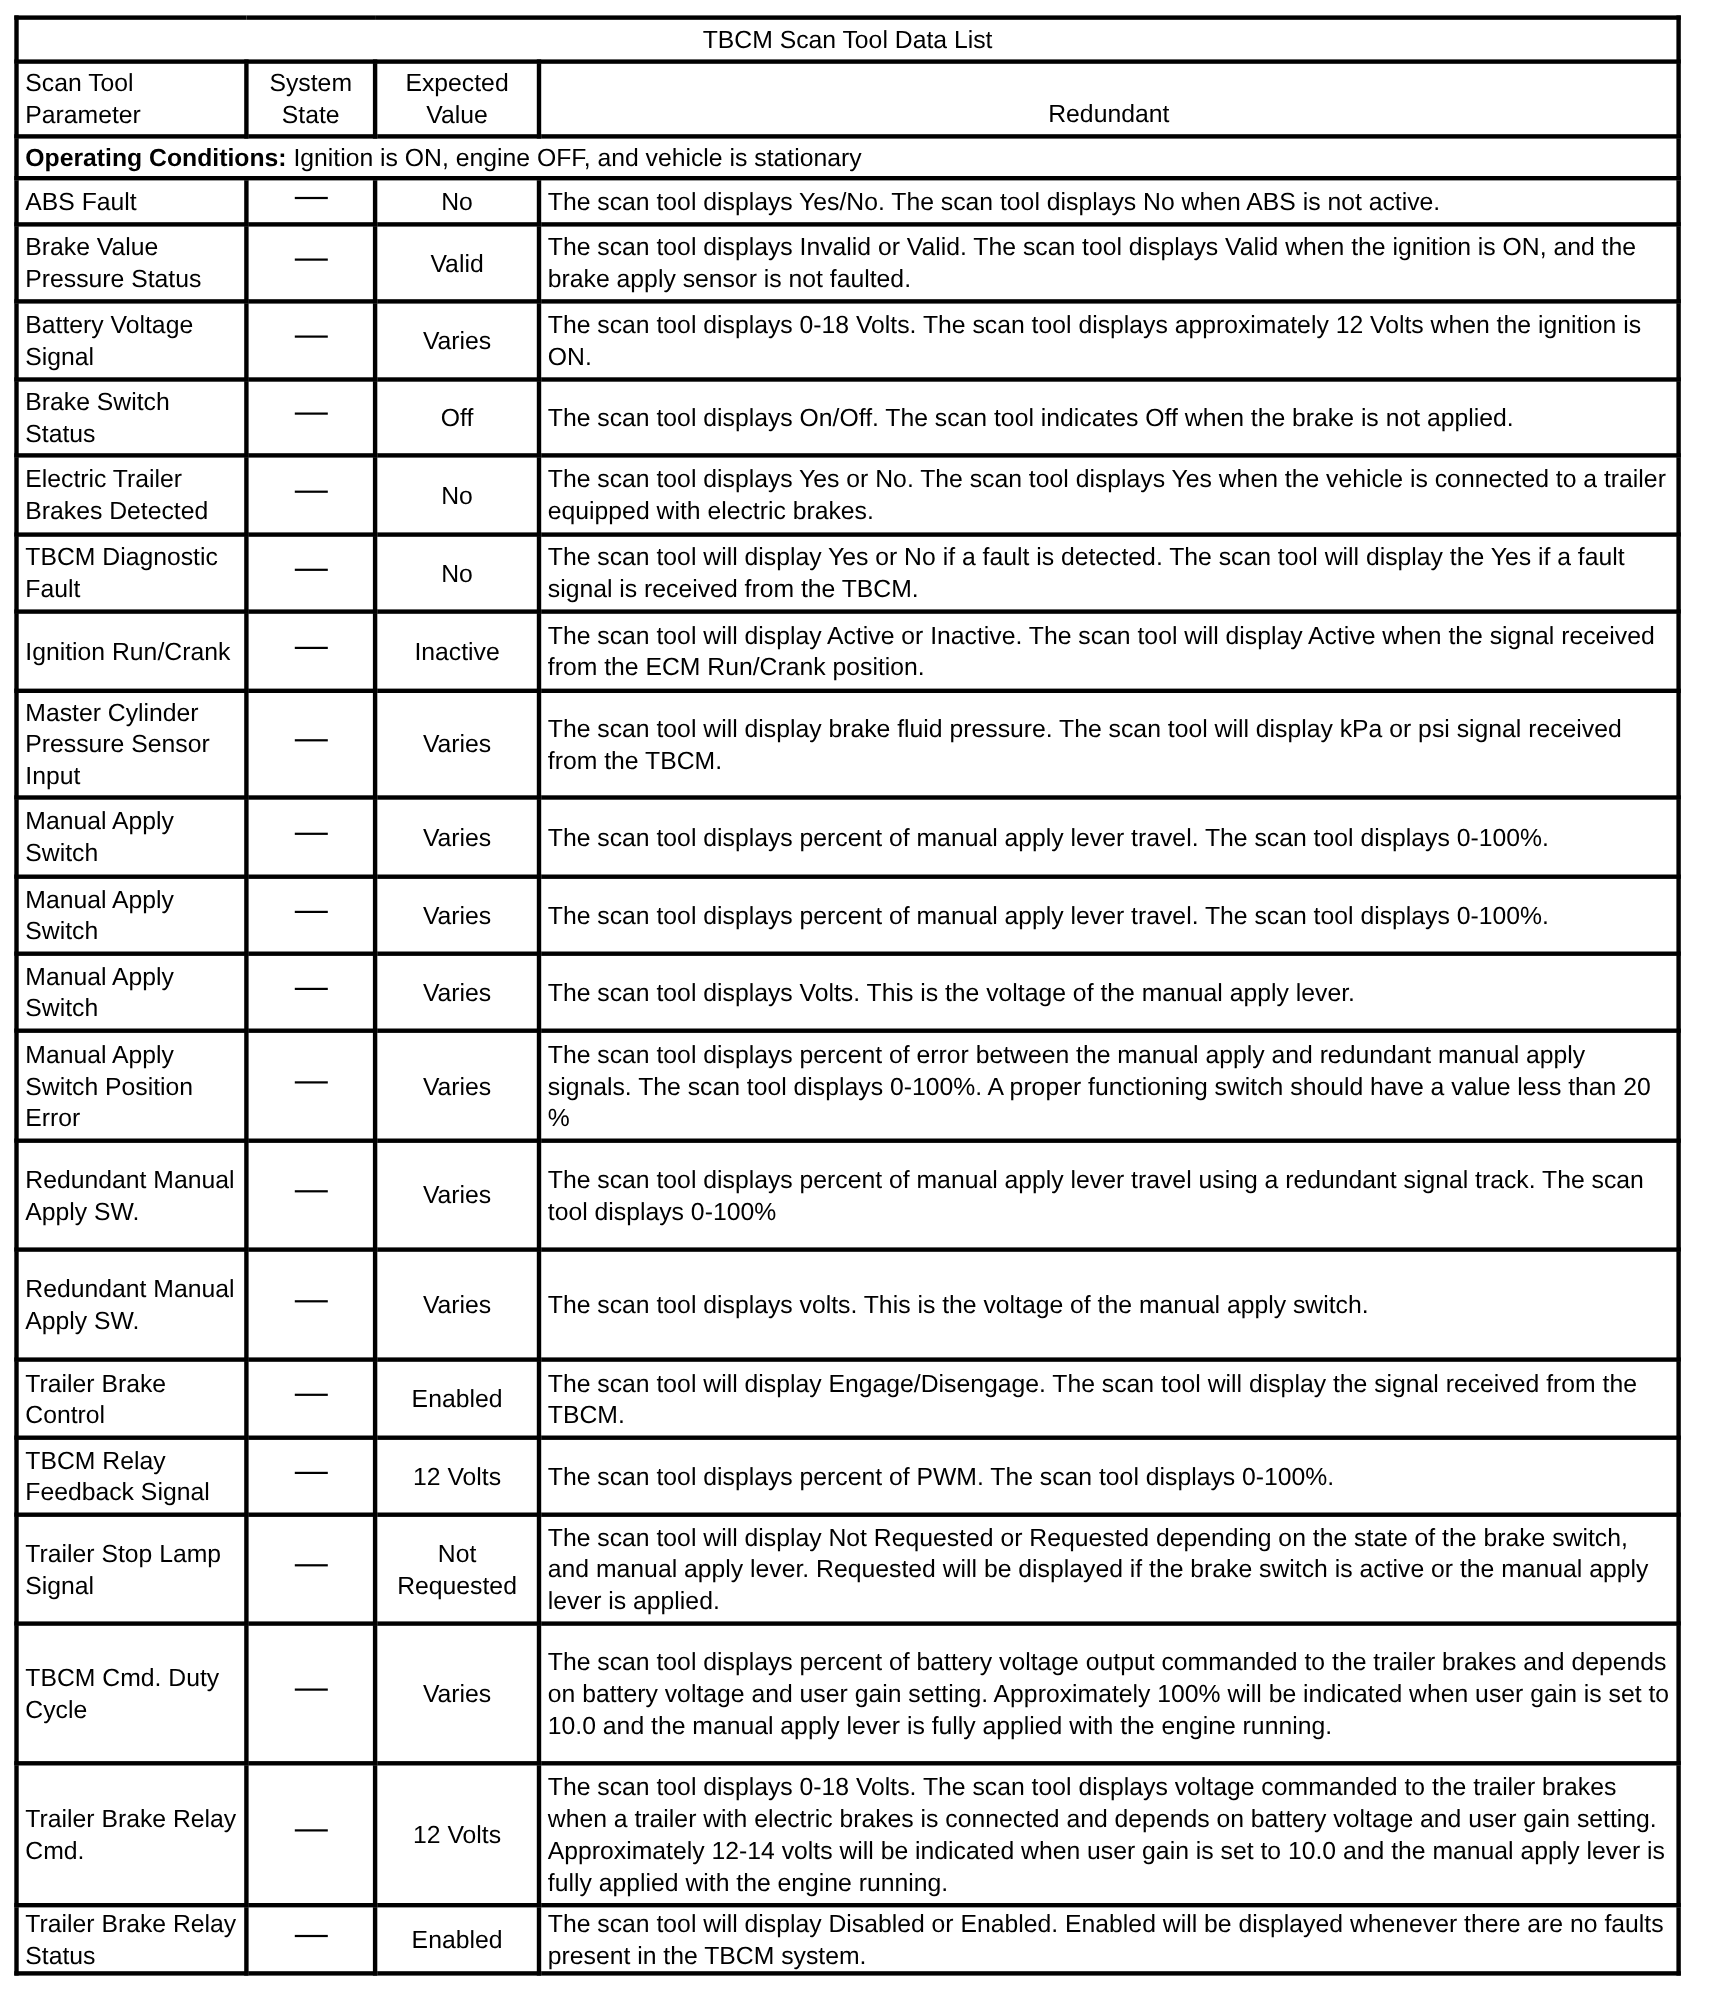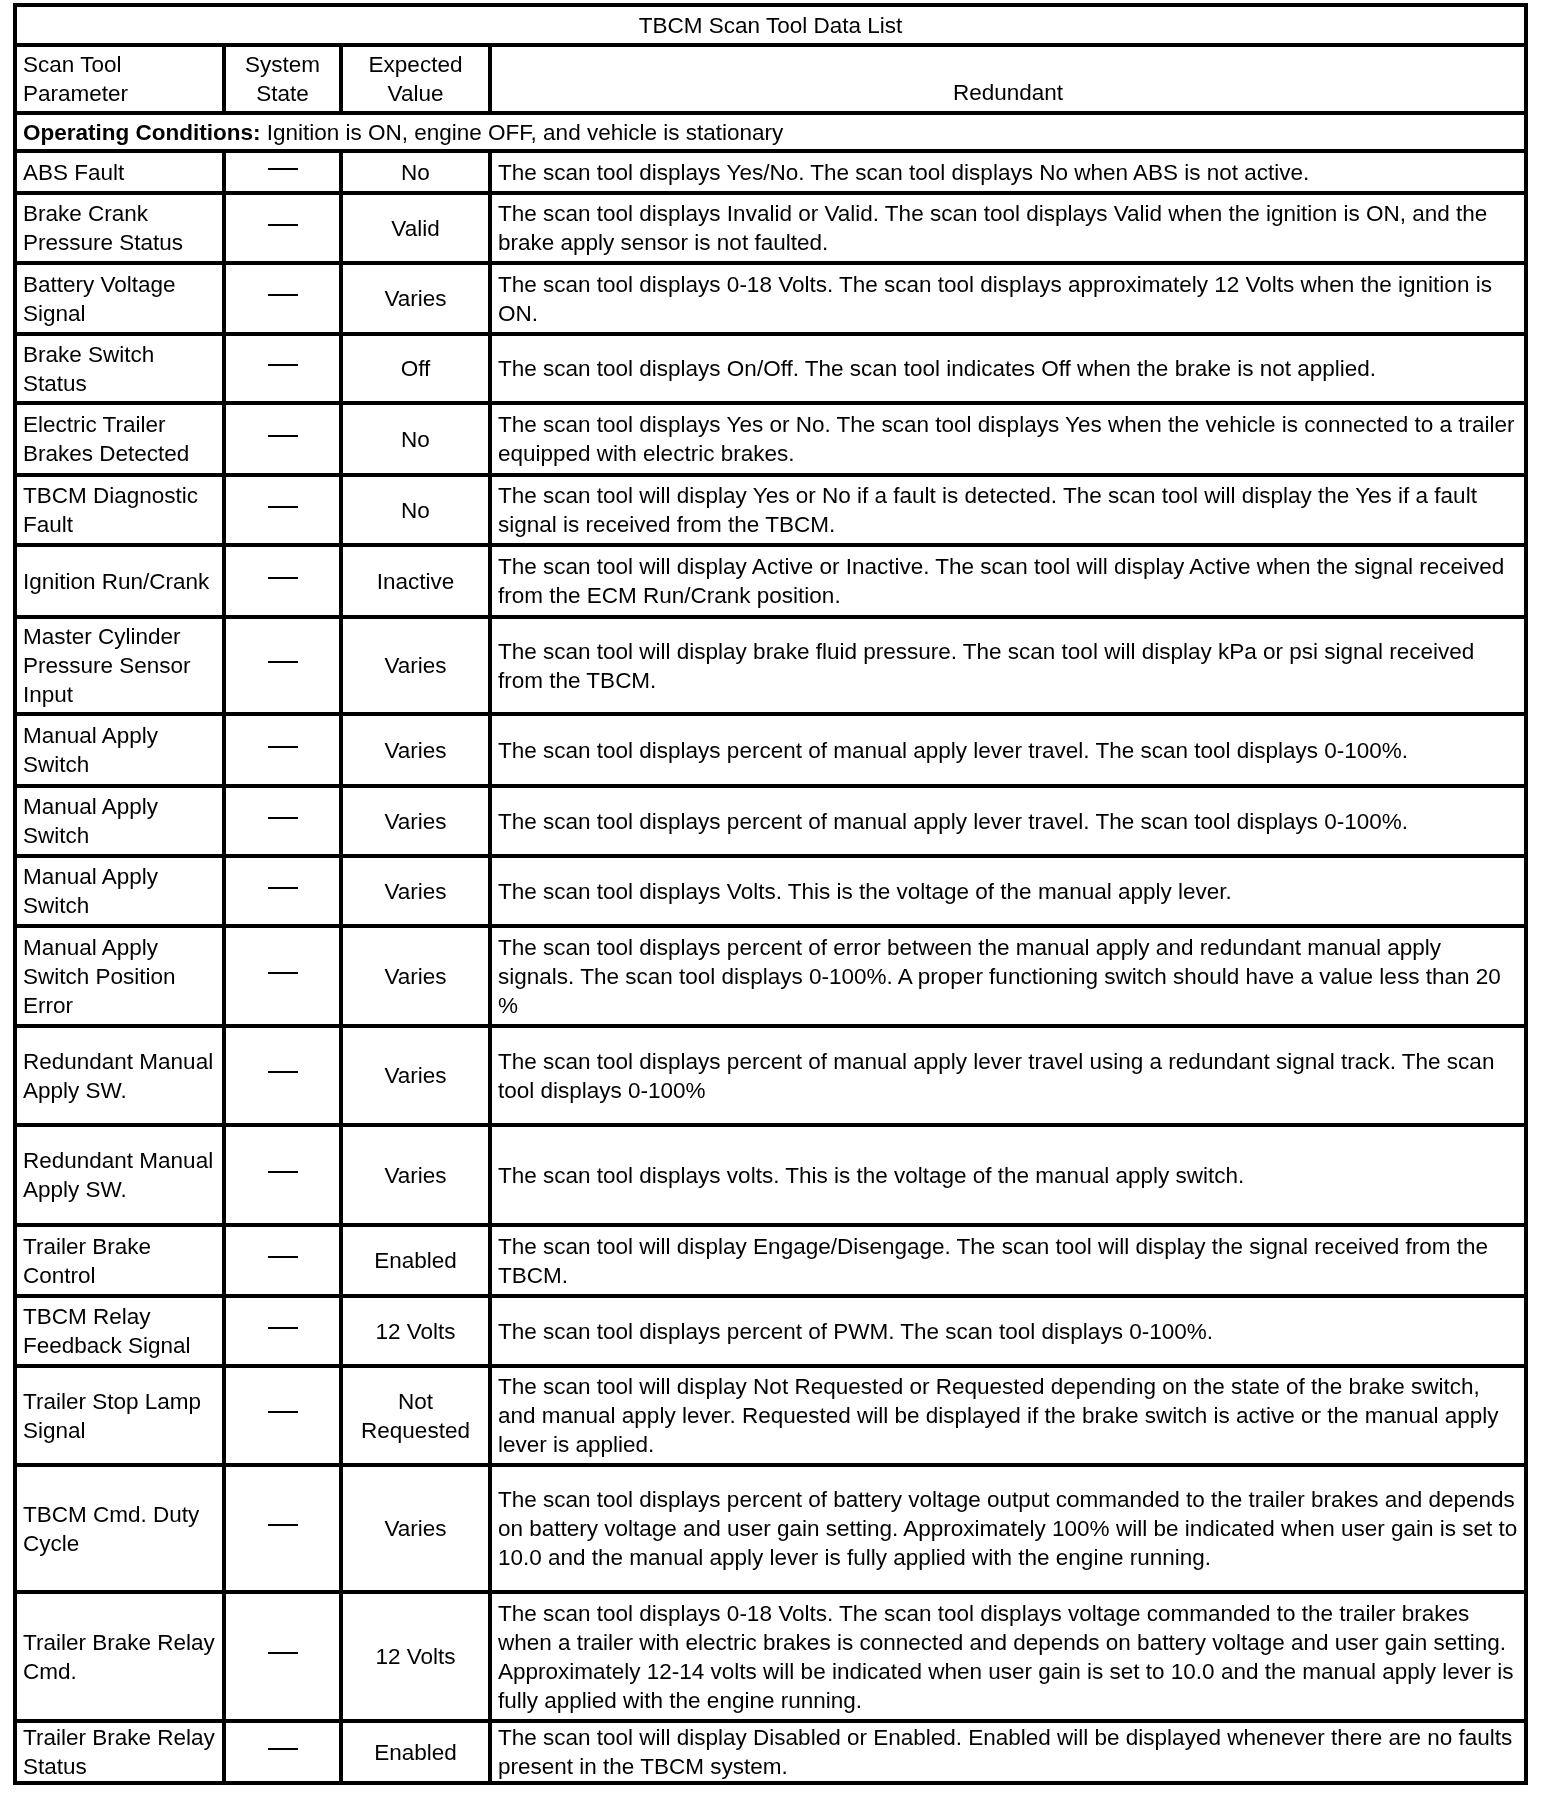--- a/index.html
+++ b/index.html
@@ -1,18 +1,18 @@
 <!DOCTYPE html>
 <html><head>
 <meta charset="utf-8">
 <style>
   html, body { margin: 0; padding: 0; background: #ffffff; }
   body { width: 1568px; height: 1808px; position: relative; font-family: "Liberation Sans", "DejaVu Sans", sans-serif; color: #000; }
   table.datalist {
-    position: absolute; left: 13px; top: 3px; width: 1515px;
+    position: absolute; left: 13px; top: 14px; width: 1515px;
     border-collapse: collapse; table-layout: fixed;
     border: 3px solid #000;
   }
   table.datalist td, table.datalist th {
     border: 4px solid #000; padding: 0 6px; vertical-align: middle;
     font-size: 22.5px; line-height: 29px; font-weight: normal;
   }
   col.c1 { width: 209px; } col.c2 { width: 117px; } col.c3 { width: 149px; } col.c4 { width: auto; }
   .title-row td { text-align: center; font-weight: bold; height: 36px; font-size: 22px; }
   .head-row th { font-weight: bold; height: 60px; font-size: 22.5px; line-height: 27px; }
@@ -50,21 +50,21 @@
     <tr class="cond-row">
       <td colspan="4"><b>Operating Conditions:</b><span> Ignition is ON, engine OFF, and vehicle is stationary</span></td>
     </tr>
   <tr style="height: 42px;">
         <td class="param">ABS Fault</td>
         <td class="sys"><span class="dash" title="—"></span></td>
         <td class="exp" style="word-spacing: 0px;">No</td>
         <td class="def">The scan tool displays Yes/No. The scan tool displays No when ABS is not active.</td>
       </tr>
       <tr style="height: 70px;">
-        <td class="param">Brake Crank Pressure Status</td>
+        <td class="param">Brake Value Pressure Status</td>
         <td class="sys"><span class="dash" title="—"></span></td>
         <td class="exp" style="word-spacing: 0px;">Valid</td>
         <td class="def">The scan tool displays Invalid or Valid. The scan tool displays Valid when the ignition is ON, and the brake apply sensor is not faulted.</td>
       </tr>
       <tr style="height: 71px;">
         <td class="param">Battery Voltage Signal</td>
         <td class="sys"><span class="dash" title="—"></span></td>
         <td class="exp" style="word-spacing: 0px;">Varies</td>
         <td class="def">The scan tool displays 0-18 Volts. The scan tool displays approximately 12 Volts when the ignition is ON.</td>
       </tr>

